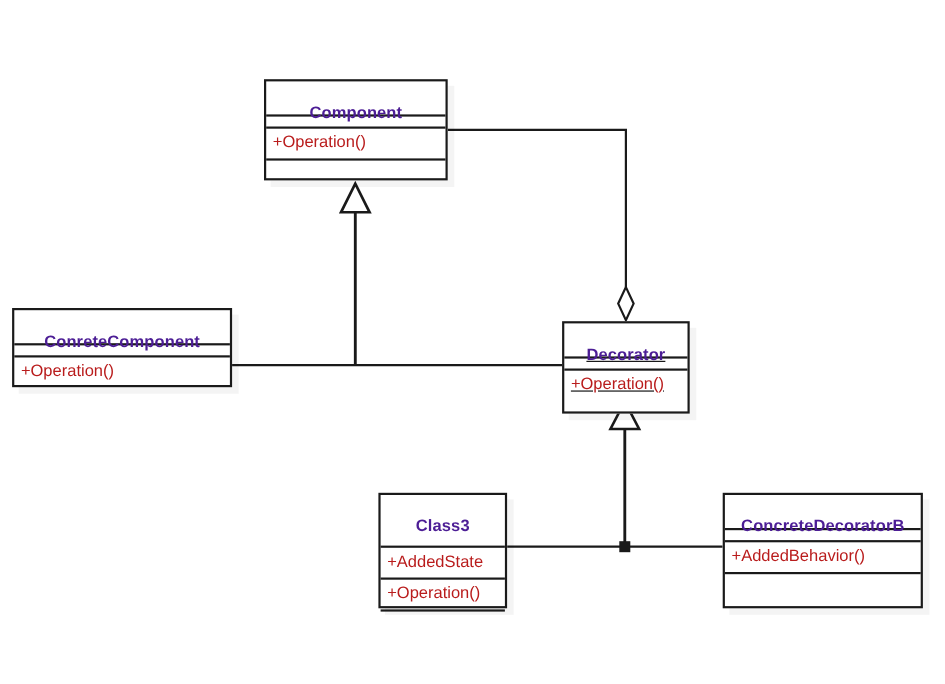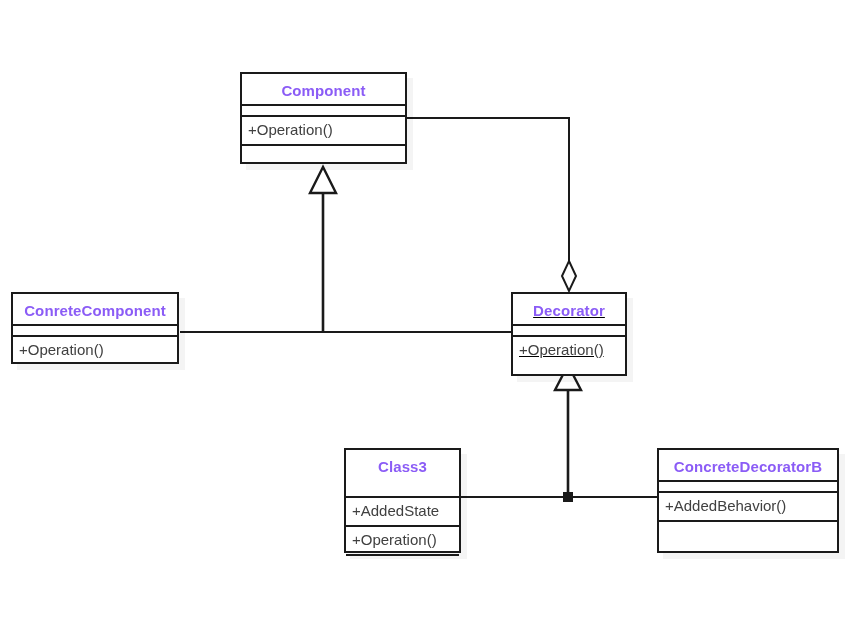--- a/index.html
+++ b/index.html
@@ -33,30 +33,30 @@
     background: #ffffff;
     border: 2px solid #1a1a1a;
     box-shadow: 6px 6px 0 0 rgba(0,0,0,0.045);
     z-index: 5;
   }
   .uml-name {
     box-sizing: border-box;
     text-align: center;
     font-weight: bold;
     font-size: 15px;
-    color: #8b5cf6;
+    color: #4c1d95;
     letter-spacing: 0.1px;
-    padding: 8px 6px 5px 6px;
+    padding: 20px 6px 5px 6px;
     border-bottom: 2px solid #1a1a1a;
     white-space: nowrap;
   }
   .uml-section {
     box-sizing: border-box;
     font-size: 15px;
-    color: #404040;
+    color: #b91c1c;
     padding: 3px 6px 4px 6px;
     border-bottom: 2px solid #1a1a1a;
     text-align: left;
     white-space: nowrap;
   }
   .uml-section.last {
     border-bottom: none;
   }
   .uml-section.empty {
     padding: 0;
@@ -95,21 +95,21 @@
 
   <div id="class-boxes">
       <div class="uml-class" style="left: 240px; top: 72px; width: 167px; height: 92px;">
         <div class="uml-name" style="height: 32px;">Component</div>
         <div class="uml-section empty" style="height: 11px;"></div>
         <div class="uml-section">
           <div class="uml-row">+Operation()</div>
         </div>
         <div class="uml-section empty last"></div>
       </div>
-      <div class="uml-class" style="left: 11px; top: 292px; width: 168px; height: 72px;">
+      <div class="uml-class" style="left: 11px; top: 280px; width: 200px; height: 72px;">
         <div class="uml-name" style="height: 32px;">ConreteComponent</div>
         <div class="uml-section empty" style="height: 11px;"></div>
         <div class="uml-section last">
           <div class="uml-row">+Operation()</div>
         </div>
       </div>
       <div class="uml-class" style="left: 511px; top: 292px; width: 116px; height: 84px; text-decoration: underline;">
         <div class="uml-name" style="height: 32px;">Decorator</div>
         <div class="uml-section empty" style="height: 11px;"></div>
         <div class="uml-section last">

